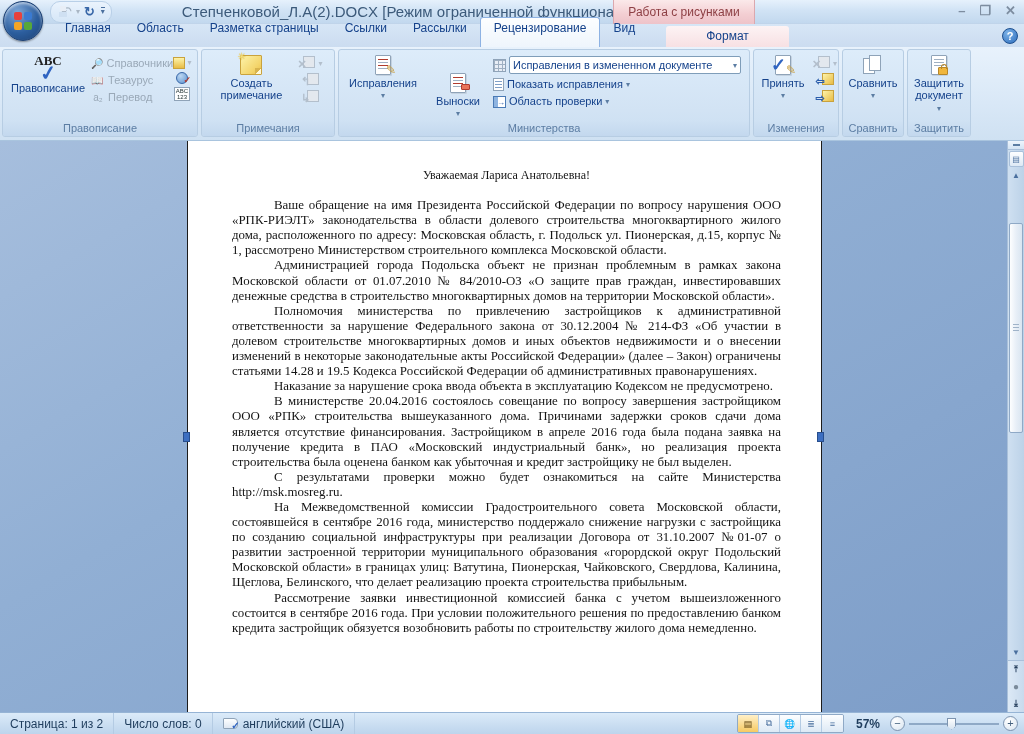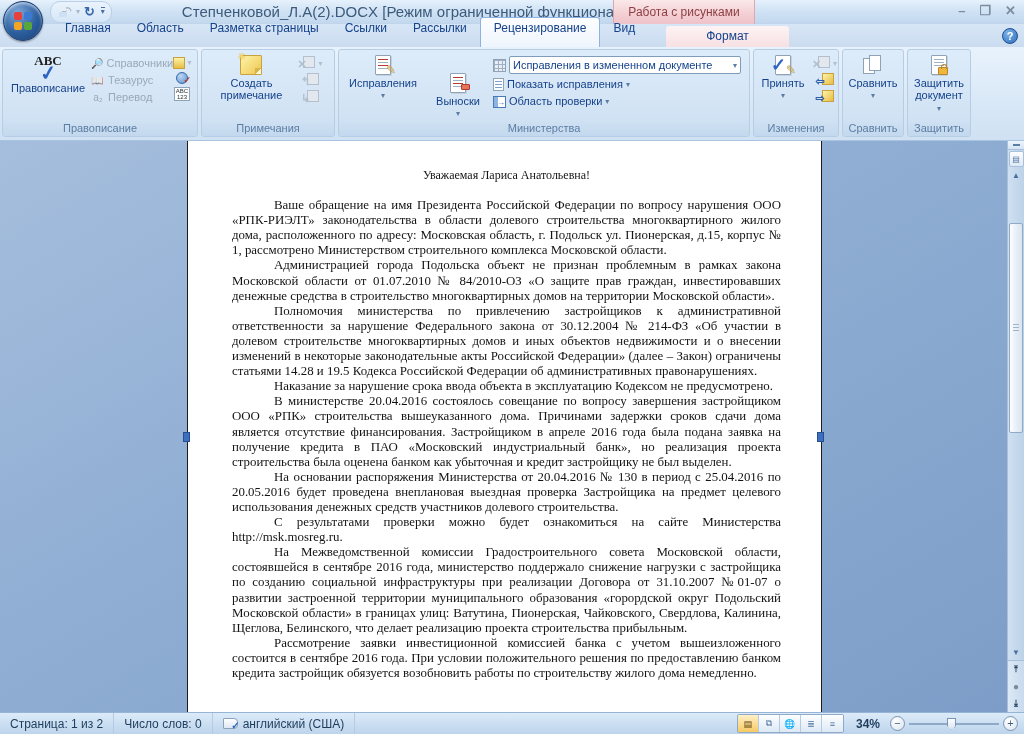--- a/index.html
+++ b/index.html
@@ -358,21 +358,20 @@
 
   <div class="docarea">
     <div class="page">
       <div class="doc-text">
         <h1>Уважаемая Лариса Анатольевна!</h1>
         <p>Ваше обращение на имя Президента Российской Федерации по вопросу нарушения ООО «РПК-РИЭЛТ» законодательства в области долевого строительства многоквартирного жилого дома, расположенного по адресу: Московская область, г. Подольск ул. Пионерская, д.15, корпус № 1, рассмотрено Министерством строительного комплекса Московской области.</p>
         <p>Администрацией города Подольска объект не признан проблемным в рамках закона Московской области от 01.07.2010 № 84/2010-ОЗ «О защите прав граждан, инвестировавших денежные средства в строительство многоквартирных домов на территории Московской области».</p>
         <p>Полномочия министерства по привлечению застройщиков к административной ответственности за нарушение Федерального закона от 30.12.2004 № 214-ФЗ «Об участии в долевом строительстве многоквартирных домов и иных объектов недвижимости и о внесении изменений в некоторые законодательные акты Российской Федерации» (далее – Закон) ограничены статьями 14.28 и 19.5 Кодекса Российской Федерации об административных правонарушениях.</p>
         <p>Наказание за нарушение срока ввода объекта в эксплуатацию Кодексом не предусмотрено.</p>
         <p>В министерстве 20.04.2016 состоялось совещание по вопросу завершения застройщиком ООО «РПК» строительства вышеуказанного дома. Причинами задержки сроков сдачи дома является отсутствие финансирования. Застройщиком в апреле 2016 года была подана заявка на получение кредита в ПАО «Московский индустриальный банк», но реализация проекта строительства была оценена банком как убыточная и кредит застройщику не был выделен.</p>
-        <p>На основании распоряжения Министерства от 20.04.2016 № 130 в период с 25.04.2016 по 20.05.2016 будет проведена внеплановая выездная проверка Застройщика на предмет целевого использования денежных средств участников долевого строительства.</p>
         <p>С результатами проверки можно будет ознакомиться на сайте Министерства http://msk.mosreg.ru.</p>
         <p>На Межведомственной комиссии Градостроительного совета Московской области, состоявшейся в сентябре 2016 года, министерство поддержало снижение нагрузки с застройщика по созданию социальной инфраструктуры при реализации Договора от 31.10.2007 №01-07 о развитии застроенной территории муниципального образования «горордской округ Подольский Московской области» в границах улиц: Ватутина, Пионерская, Чайковского, Свердлова, Калинина, Щеглова, Белинского, что делает реализацию проекта строительства прибыльным.</p>
         <p>Рассмотрение заявки инвестиционной комиссией банка с учетом вышеизложенного состоится в сентябре 2016 года.  При условии положительного решения по предоставлению банком кредита застройщик обязуется  возобновить работы по строительству жилого дома немедленно.</p>
       </div>
     </div>
     <div class="handle left"></div>
     <div class="handle right"></div>
 
     <div class="vscroll">
       <div class="split-h">
@@ -400,21 +399,21 @@
       <span>английский (США)</span>
     </div>
     <div class="sb-right">
       <div class="viewbtns">
         <div class="vbtn active">▤</div>
         <div class="vbtn">⧉</div>
         <div class="vbtn">🌐</div>
         <div class="vbtn">≣</div>
         <div class="vbtn">≡</div>
       </div>
-      <div class="zoomlvl">34%</div>
+      <div class="zoomlvl">57%</div>
       <div class="zctl">
         <div class="zbtn">−</div>
         <div class="ztrack">
           <div class="ztick"></div>
           <div class="zthumb"></div>
         </div>
         <div class="zbtn">+</div>
       </div>
     </div>
   </div>

